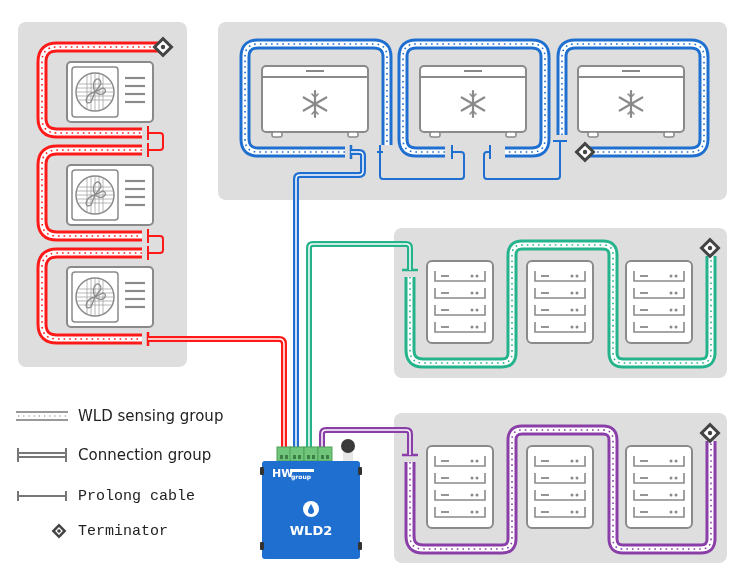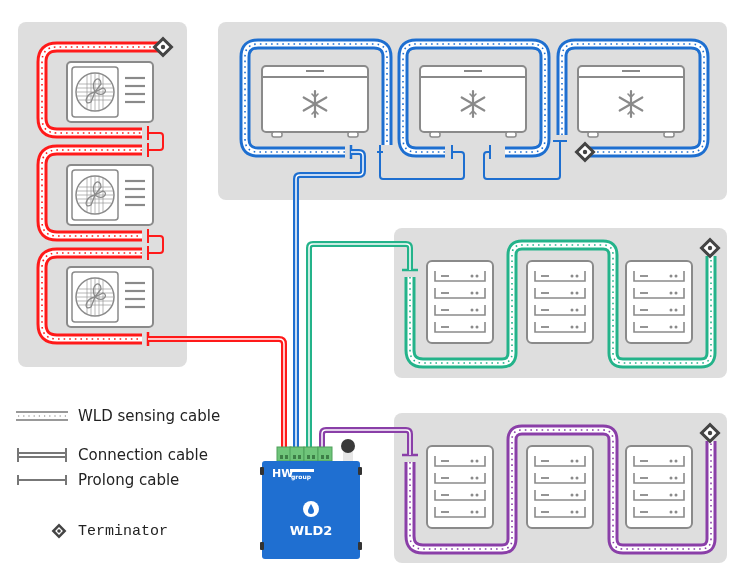--- a/index.html
+++ b/index.html
@@ -218,32 +218,32 @@
   </g>
 </svg>
 
 <div class="legend">
   <div class="legend-row" style="top:2px;">
     <svg width="52" height="12">
       <line x1="0" y1="2" x2="52" y2="2" stroke="#777" stroke-width="1.5"></line>
       <line x1="0" y1="10" x2="52" y2="10" stroke="#777" stroke-width="1.5"></line>
       <line x1="2" y1="6" x2="52" y2="6" stroke="#777" stroke-width="1.2" stroke-dasharray="1.2 4"></line>
     </svg>
-    <span class="legend-label">WLD sensing cable</span>
+    <span class="legend-label">WLD sensing group</span>
   </div>
   <div class="legend-row" style="top:41px;">
     <svg width="52" height="14">
       <line x1="2" y1="0" x2="2" y2="14" stroke="#777" stroke-width="2"></line>
       <line x1="50" y1="0" x2="50" y2="14" stroke="#777" stroke-width="2"></line>
       <line x1="2" y1="5" x2="50" y2="5" stroke="#777" stroke-width="2"></line>
       <line x1="2" y1="9" x2="50" y2="9" stroke="#777" stroke-width="2"></line>
     </svg>
-    <span class="legend-label">Connection cable</span>
-  </div>
-  <div class="legend-row" style="top:66px;">
+    <span class="legend-label">Connection group</span>
+  </div>
+  <div class="legend-row" style="top:82px;font-family:Liberation Mono, monospace;">
     <svg width="52" height="12">
       <line x1="2" y1="1" x2="2" y2="11" stroke="#777" stroke-width="2"></line>
       <line x1="50" y1="1" x2="50" y2="11" stroke="#777" stroke-width="2"></line>
       <line x1="2" y1="6" x2="50" y2="6" stroke="#777" stroke-width="2"></line>
     </svg>
     <span class="legend-label">Prolong cable</span>
   </div>
   <div class="legend-row" style="top:117px; left:34px;font-family:Liberation Mono, monospace;">
     <svg width="18" height="18">
       <rect x="5" y="5" width="8" height="8" transform="rotate(45 9 9)" fill="#fff" stroke="#444" stroke-width="2.5"></rect>

